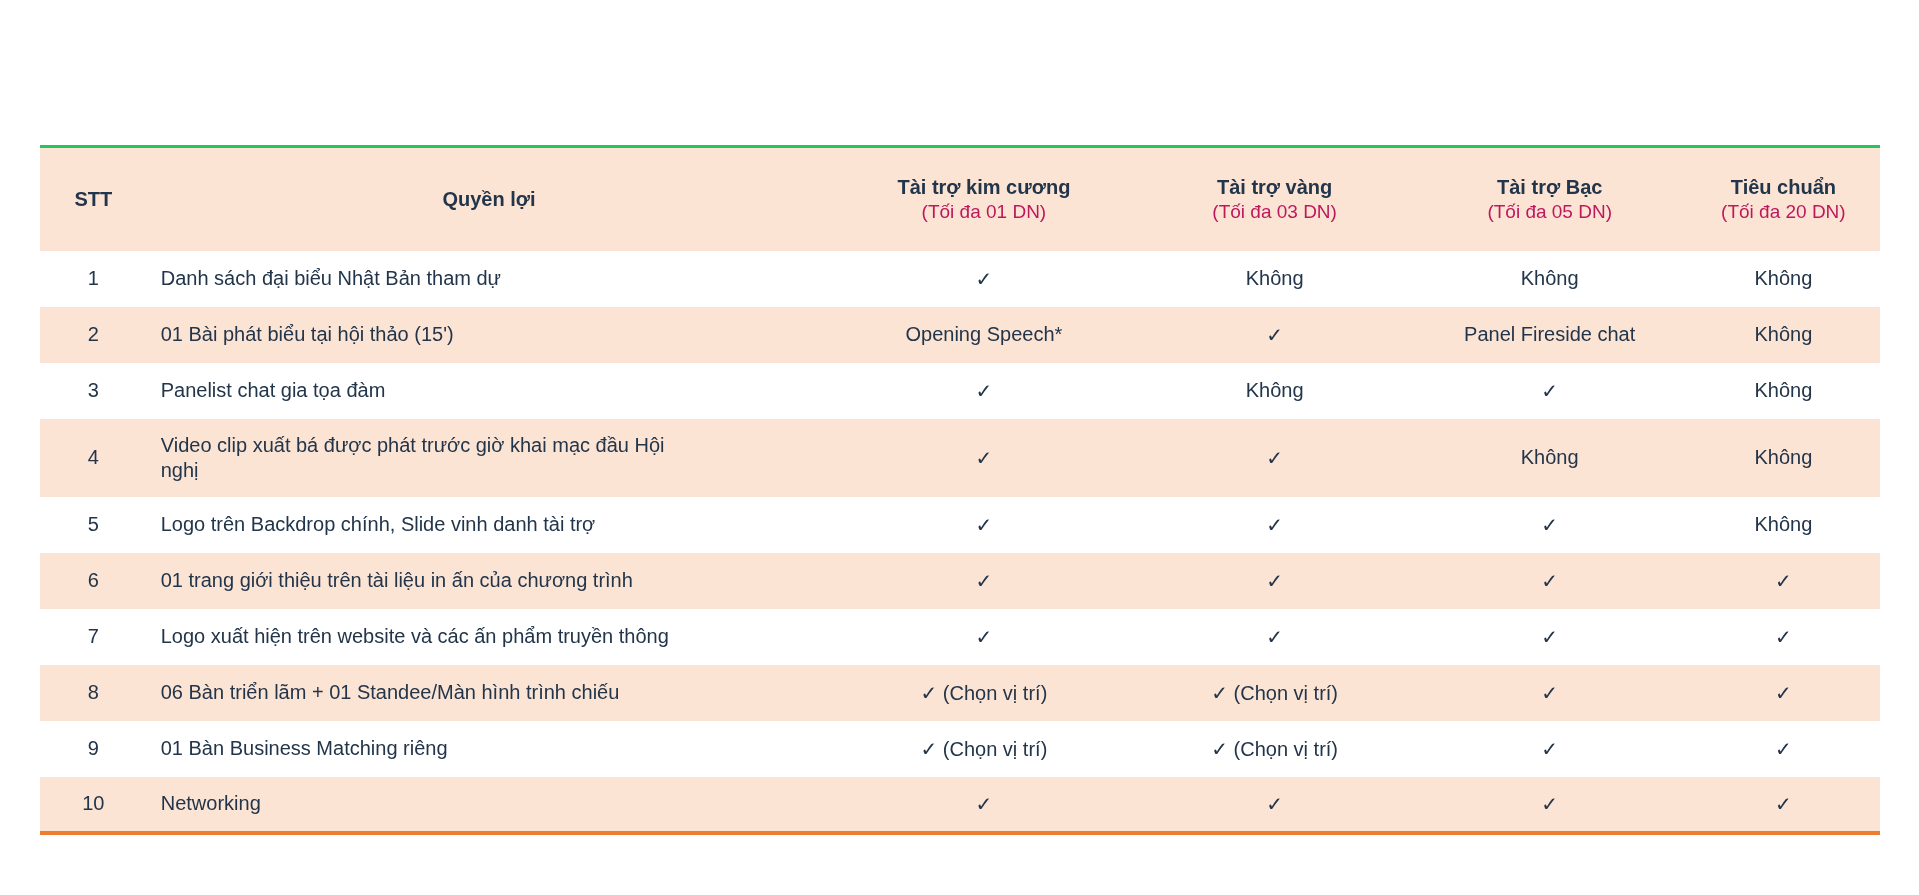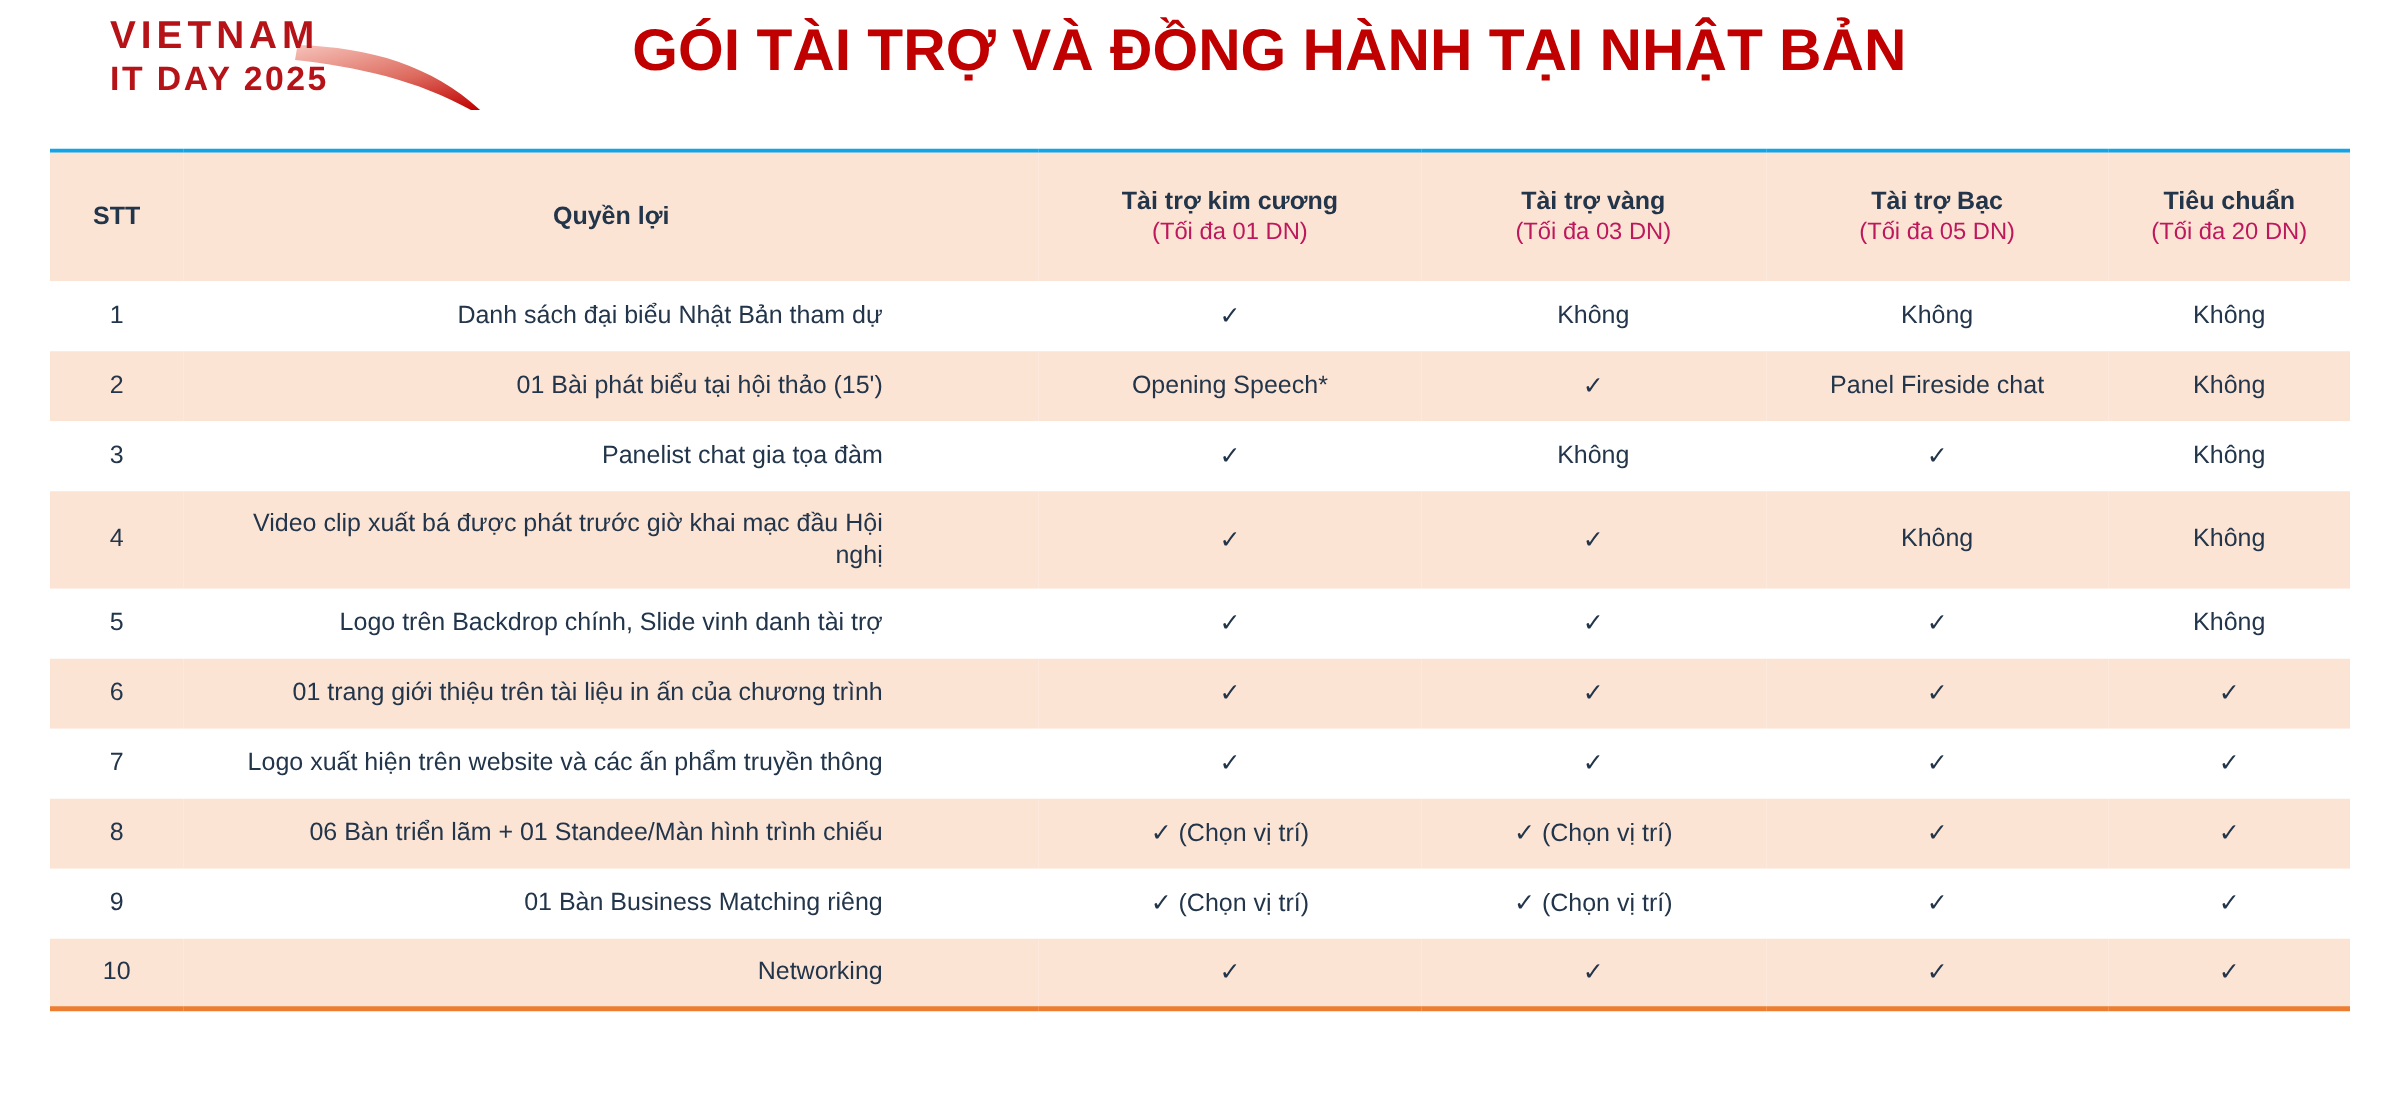--- a/index.html
+++ b/index.html
@@ -32,70 +32,53 @@
   .page-title {
     width:100%; padding-left:112px; padding-top:12px;
     text-align:center;
     font-size:47px; font-weight:800; letter-spacing:0px;
     color:#c00000;
     white-space:nowrap;
   }
 
   
   .pkg-table {
-    position:absolute; left:40px; top:119px; width:1840px;
+    position:absolute; left:40px; top:145px; width:1840px;
     border-collapse:collapse;
-    border-top:3px solid #0ea5e9;
+    border-top:3px solid #22c55e;
     border-bottom:4px solid #ed7d31;
     font-size:20px;
   }
   .pkg-table th, .pkg-table td {
     text-align:center; vertical-align:middle;
     font-weight:normal;
   }
   .pkg-table thead tr { height:104px; background:#fce4d5; }
   .h-title { font-weight:bold; font-size:20px; color:#22354a; }
   .h-sub   { font-weight:normal; font-size:19px; color:#be185d; margin-top:2px; }
   .t-row   { height:56px; background:#ffffff; }
   .t-row.alt { background:#fce4d5; }
   .t-row.tall { height:78px; }
   td.benefit {
-    text-align:right;
+    text-align:left;
     padding-left:14px; padding-right:125px;
     line-height:1.25;
   }
   col.c-stt     { width:5.8%;  }
   col.c-benefit { width:37.2%; }
   col.c-diamond { width:16.6%; }
   col.c-gold    { width:15.0%; }
   col.c-silver  { width:14.9%; }
   col.c-std     { width:10.5%; }
 </style>
 </head>
 <body>
 
 <div class="page">
 
-  <div class="banner">
-    <div class="logo">
-      <svg class="logo-swoosh" viewBox="0 0 310 78" xmlns="http://www.w3.org/2000/svg">
-        <defs>
-          <linearGradient id="swooshGrad" x1="0" y1="0" x2="0.6" y2="1">
-            <stop offset="0" stop-color="#f6c3ba"></stop>
-            <stop offset="0.55" stop-color="#dd6a5e"></stop>
-            <stop offset="1" stop-color="#c00000"></stop>
-          </linearGradient>
-        </defs>
-        <path d="M150,26 C215,28 268,46 308,90 C262,58 205,44 148,38 Z" fill="url(#swooshGrad)"></path>
-      </svg>
-      <div class="logo-line1">VIETNAM</div>
-      <div class="logo-line2">IT DAY 2025</div>
-    </div>
-    <div class="page-title">GÓI TÀI TRỢ VÀ ĐỒNG HÀNH TẠI NHẬT BẢN</div>
-  </div>
 
   <table class="pkg-table">
     <colgroup>
       <col class="c-stt">
         <col class="c-benefit">
         <col class="c-diamond">
       <col class="c-gold">
         <col class="c-silver">
         <col class="c-std">
     </colgroup>

